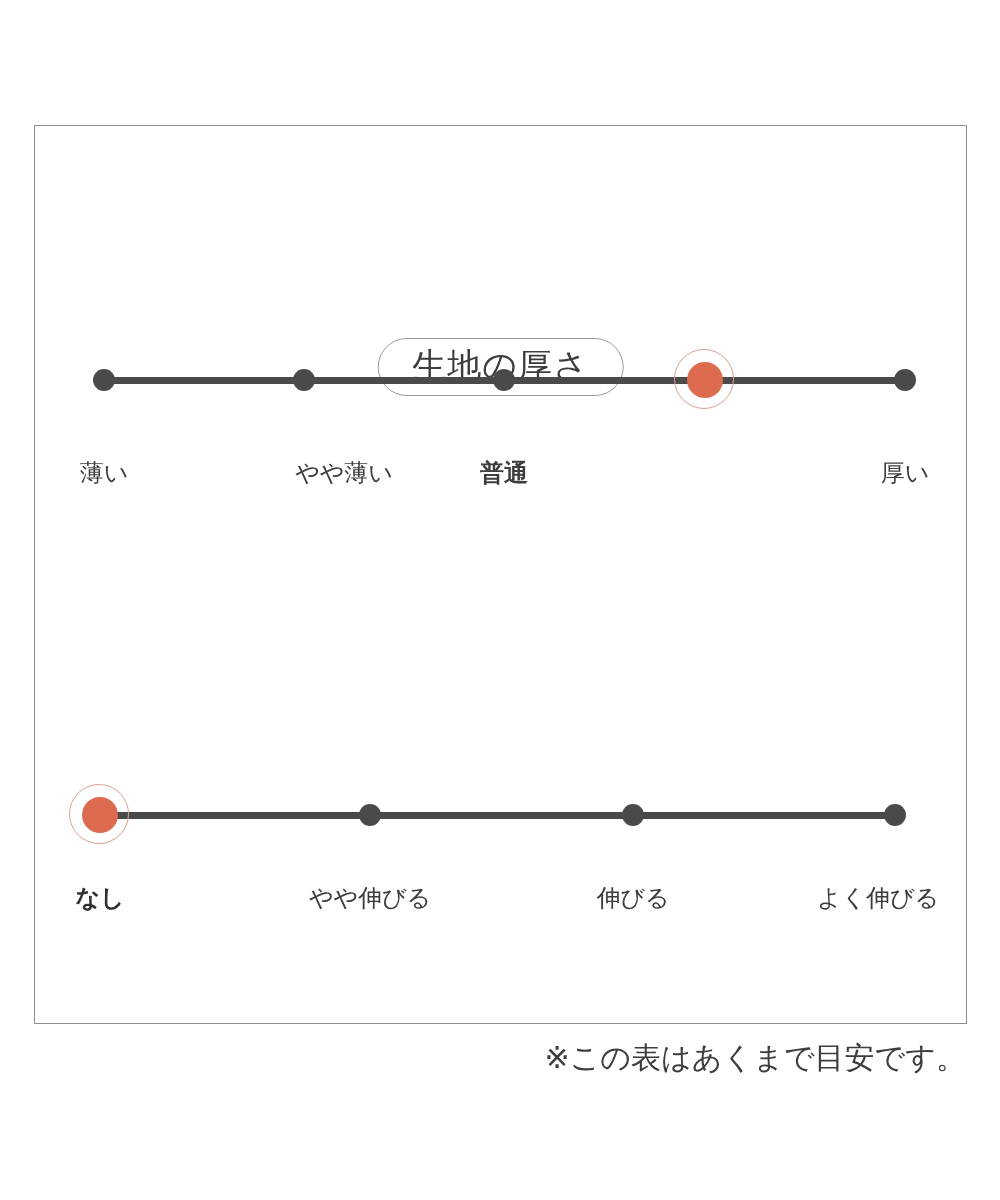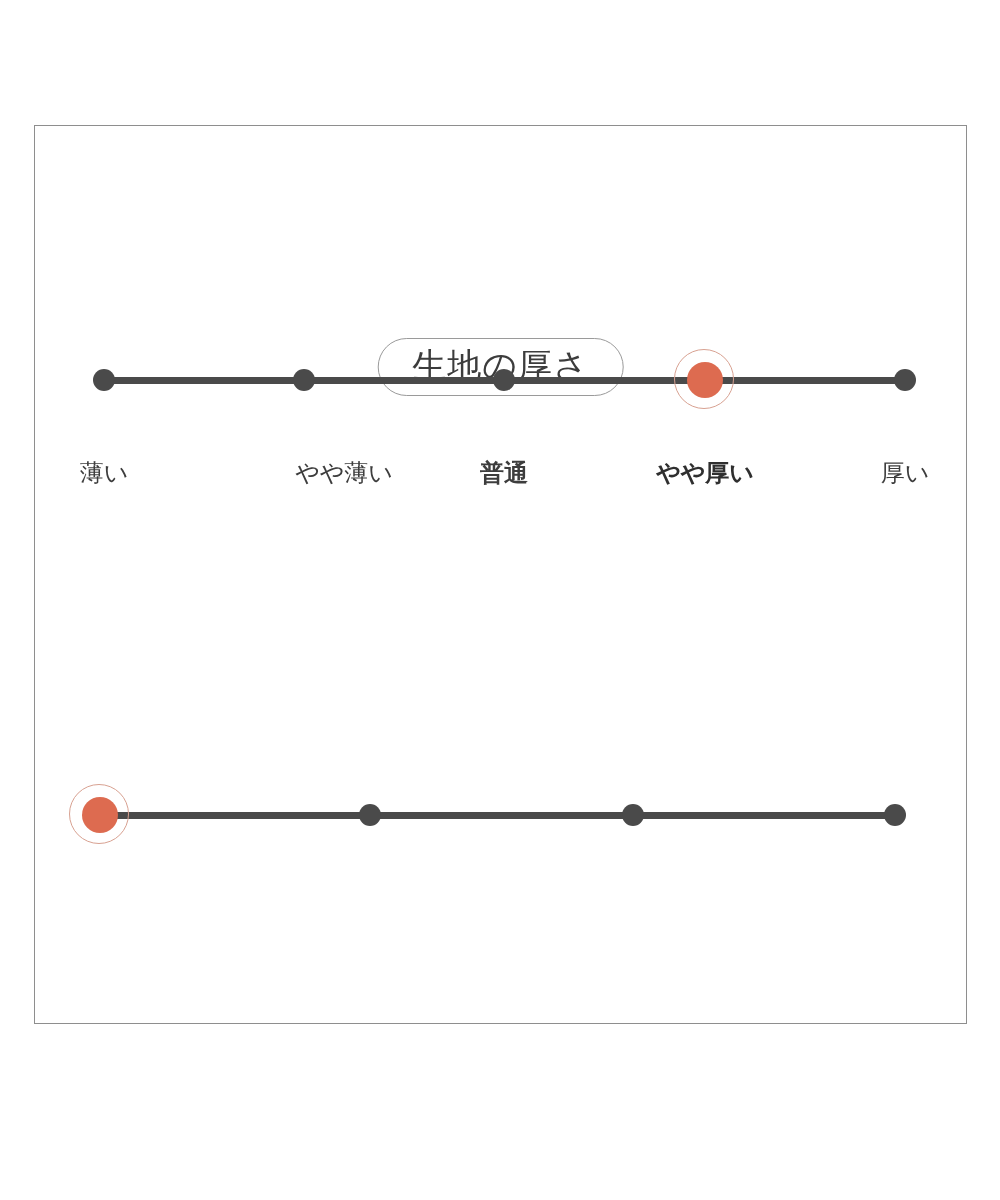--- a/index.html
+++ b/index.html
@@ -153,27 +153,33 @@
     <div class="dot" style="left:200px;"></div>
     <div class="dot" style="left:400px;"></div>
     <div class="dot selected" style="left:601px;"></div>
     <div class="dot" style="left:801px;"></div>
   </div>
 
   <div class="labels labels-thickness">
     <div class="label" style="left:104px;">薄い</div>
     <div class="label" style="left:304px;margin-left:40px;">やや薄い</div>
     <div class="label" style="left:504px;font-weight:bold;">普通</div>
-    <div class="label selected" style="left:705px;">やや厚い</div>
     <div class="label" style="left:905px;">厚い</div>
   </div>
 
 
   <div class="scale scale-stretch">
     <div class="track"></div>
     <div class="dot selected" style="left:0px;"></div>
     <div class="dot" style="left:270px;"></div>
     <div class="dot" style="left:533px;"></div>
     <div class="dot" style="left:795px;"></div>
   </div>
 
+  <div class="labels labels-stretch">
+    <div class="label selected" style="left:100px;">なし</div>
+    <div class="label" style="left:370px;">やや伸びる</div>
+    <div class="label" style="left:633px;">伸びる</div>
+    <div class="label" style="left:878px;">よく伸びる</div>
+  </div>
 
+  <div class="footnote">※この表はあくまで目安です。</div>
 </div>
 
 </body></html>

